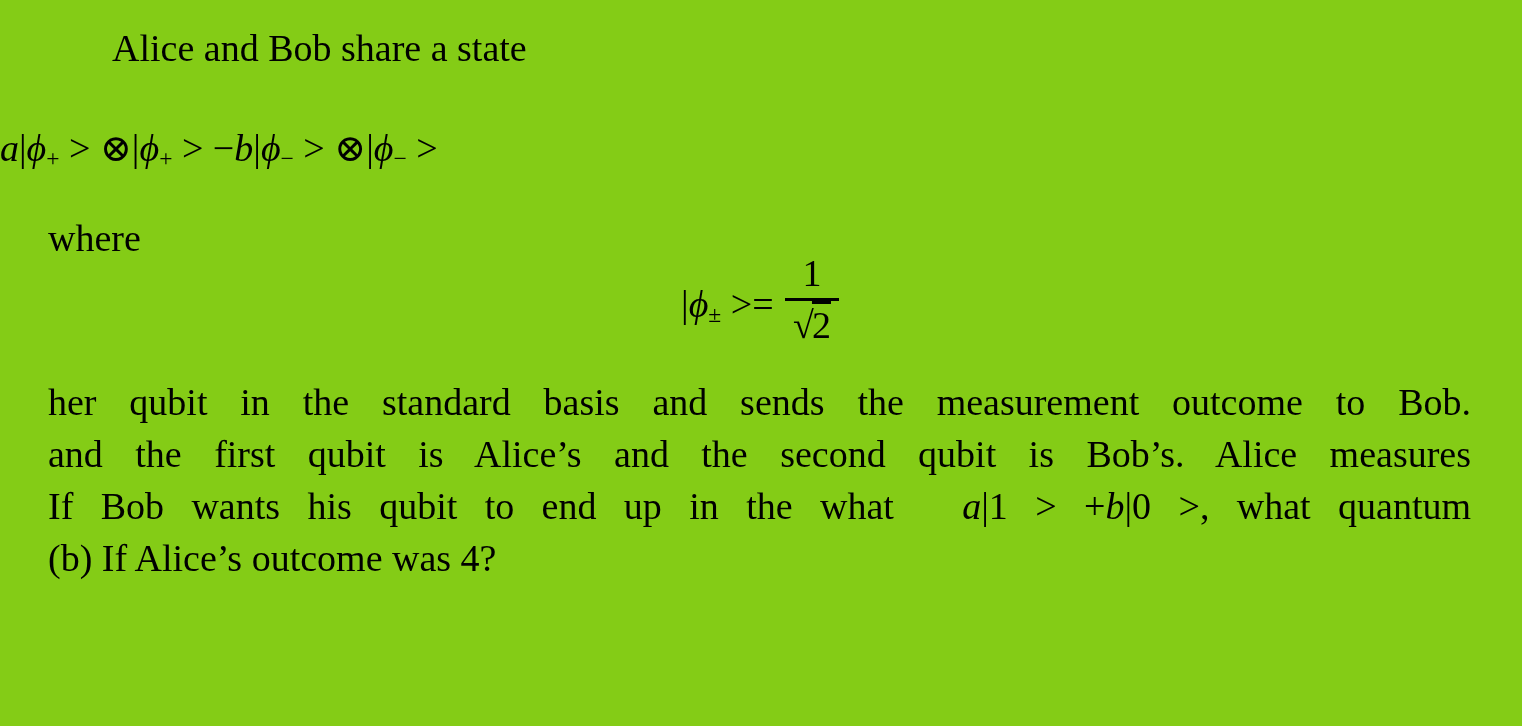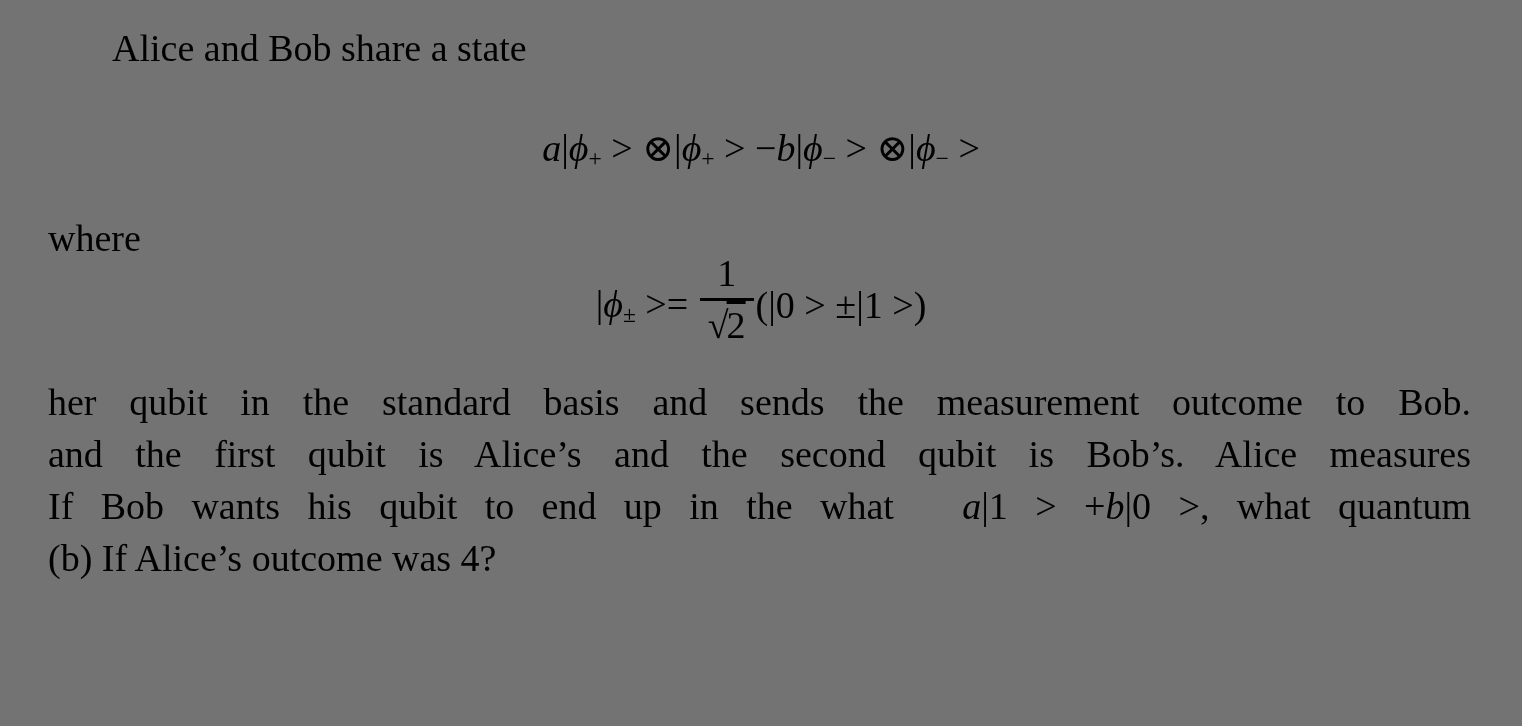--- a/index.html
+++ b/index.html
@@ -1,33 +1,33 @@
 <!DOCTYPE html>
 <html><head>
 <meta charset="utf-8">
 <style>
   * { margin: 0; padding: 0; box-sizing: border-box; }
   html, body { background: #ffffff; }
   .page {
     position: relative;
     width: 1522px;
     height: 726px;
-    background: #737373;
+    background: #84cc16;
     color: #000000;
     font-family: "Liberation Serif", "DejaVu Serif", "DejaVu Sans", serif;
     font-size: 38px;
     overflow: hidden;
   }
   .abs { position: absolute; }
 
   
   .intro { top: 22px; left: 112px; line-height: 52px; }
 
   
-  .eq1 { top: 122px; left: 0; width: 100%; text-align: center; line-height: 52px; }
+  .eq1 { top: 122px; left: 0; width: 100%; line-height: 52px; }
 
   .where { top: 212px; left: 48px; line-height: 52px; text-align: right; }
 
   
   .eq2 {
     top: 252px; left: 0; width: 100%;
     display: flex; align-items: center; justify-content: center;
   }
   .eq2 .mtext { line-height: 1.1; position: relative; top: 6px; }
 
@@ -57,21 +57,20 @@
   <div class="abs eq1"><span class="var tok">a</span><span class="tok">|</span><span class="var tok">ϕ</span><span class="sub tok">+</span><span class="tok"> &gt; </span><span class="tok">⊗</span><span class="tok">|</span><span class="var tok">ϕ</span><span class="sub tok">+</span><span class="tok"> &gt; </span><span class="tok">−</span><span class="var tok">b</span><span class="tok">|</span><span class="var tok">ϕ</span><span class="sub tok">−</span><span class="tok"> &gt; </span><span class="tok">⊗</span><span class="tok">|</span><span class="var tok">ϕ</span><span class="sub tok">−</span><span class="tok"> &gt;</span></div>
 
   <div class="abs where">where</div>
 
   <div class="abs eq2">
       <span class="mtext"><span class="tok">|</span><span class="var tok">ϕ</span><span class="sub tok">±</span><span class="tok"> &gt;= </span></span>
       <span class="frac">
         <span class="num tok">1</span>
         <span class="den"><span class="tok">√</span><span class="radicand tok">2</span></span>
       </span>
-      <span class="mtext"><span class="tok">(</span><span class="tok">|</span><span class="tok">0</span><span class="tok"> &gt; </span><span class="tok">±</span><span class="tok">|</span><span class="tok">1</span><span class="tok"> &gt;</span><span class="tok">)</span></span>
     </div>
 
   <div class="abs para">
     <div class="pline just">her qubit in the standard basis and sends the measurement outcome to Bob.</div>
     <div class="pline just">and the first qubit is Alice’s and the second qubit is Bob’s. Alice measures</div>
     <div class="pline just"><span>If Bob wants his qubit to end up in the what </span><span class="imath"><span class="var tok">a</span><span class="tok">|</span><span class="tok">1</span><span class="tok"> &gt; </span><span class="tok">+</span><span class="var tok">b</span><span class="tok">|</span><span class="tok">0</span><span class="tok"> &gt;</span></span><span>, what quantum</span></div>
     <div class="pline">(b) If Alice’s outcome was 4?</div>
   </div>
 
 </div>

